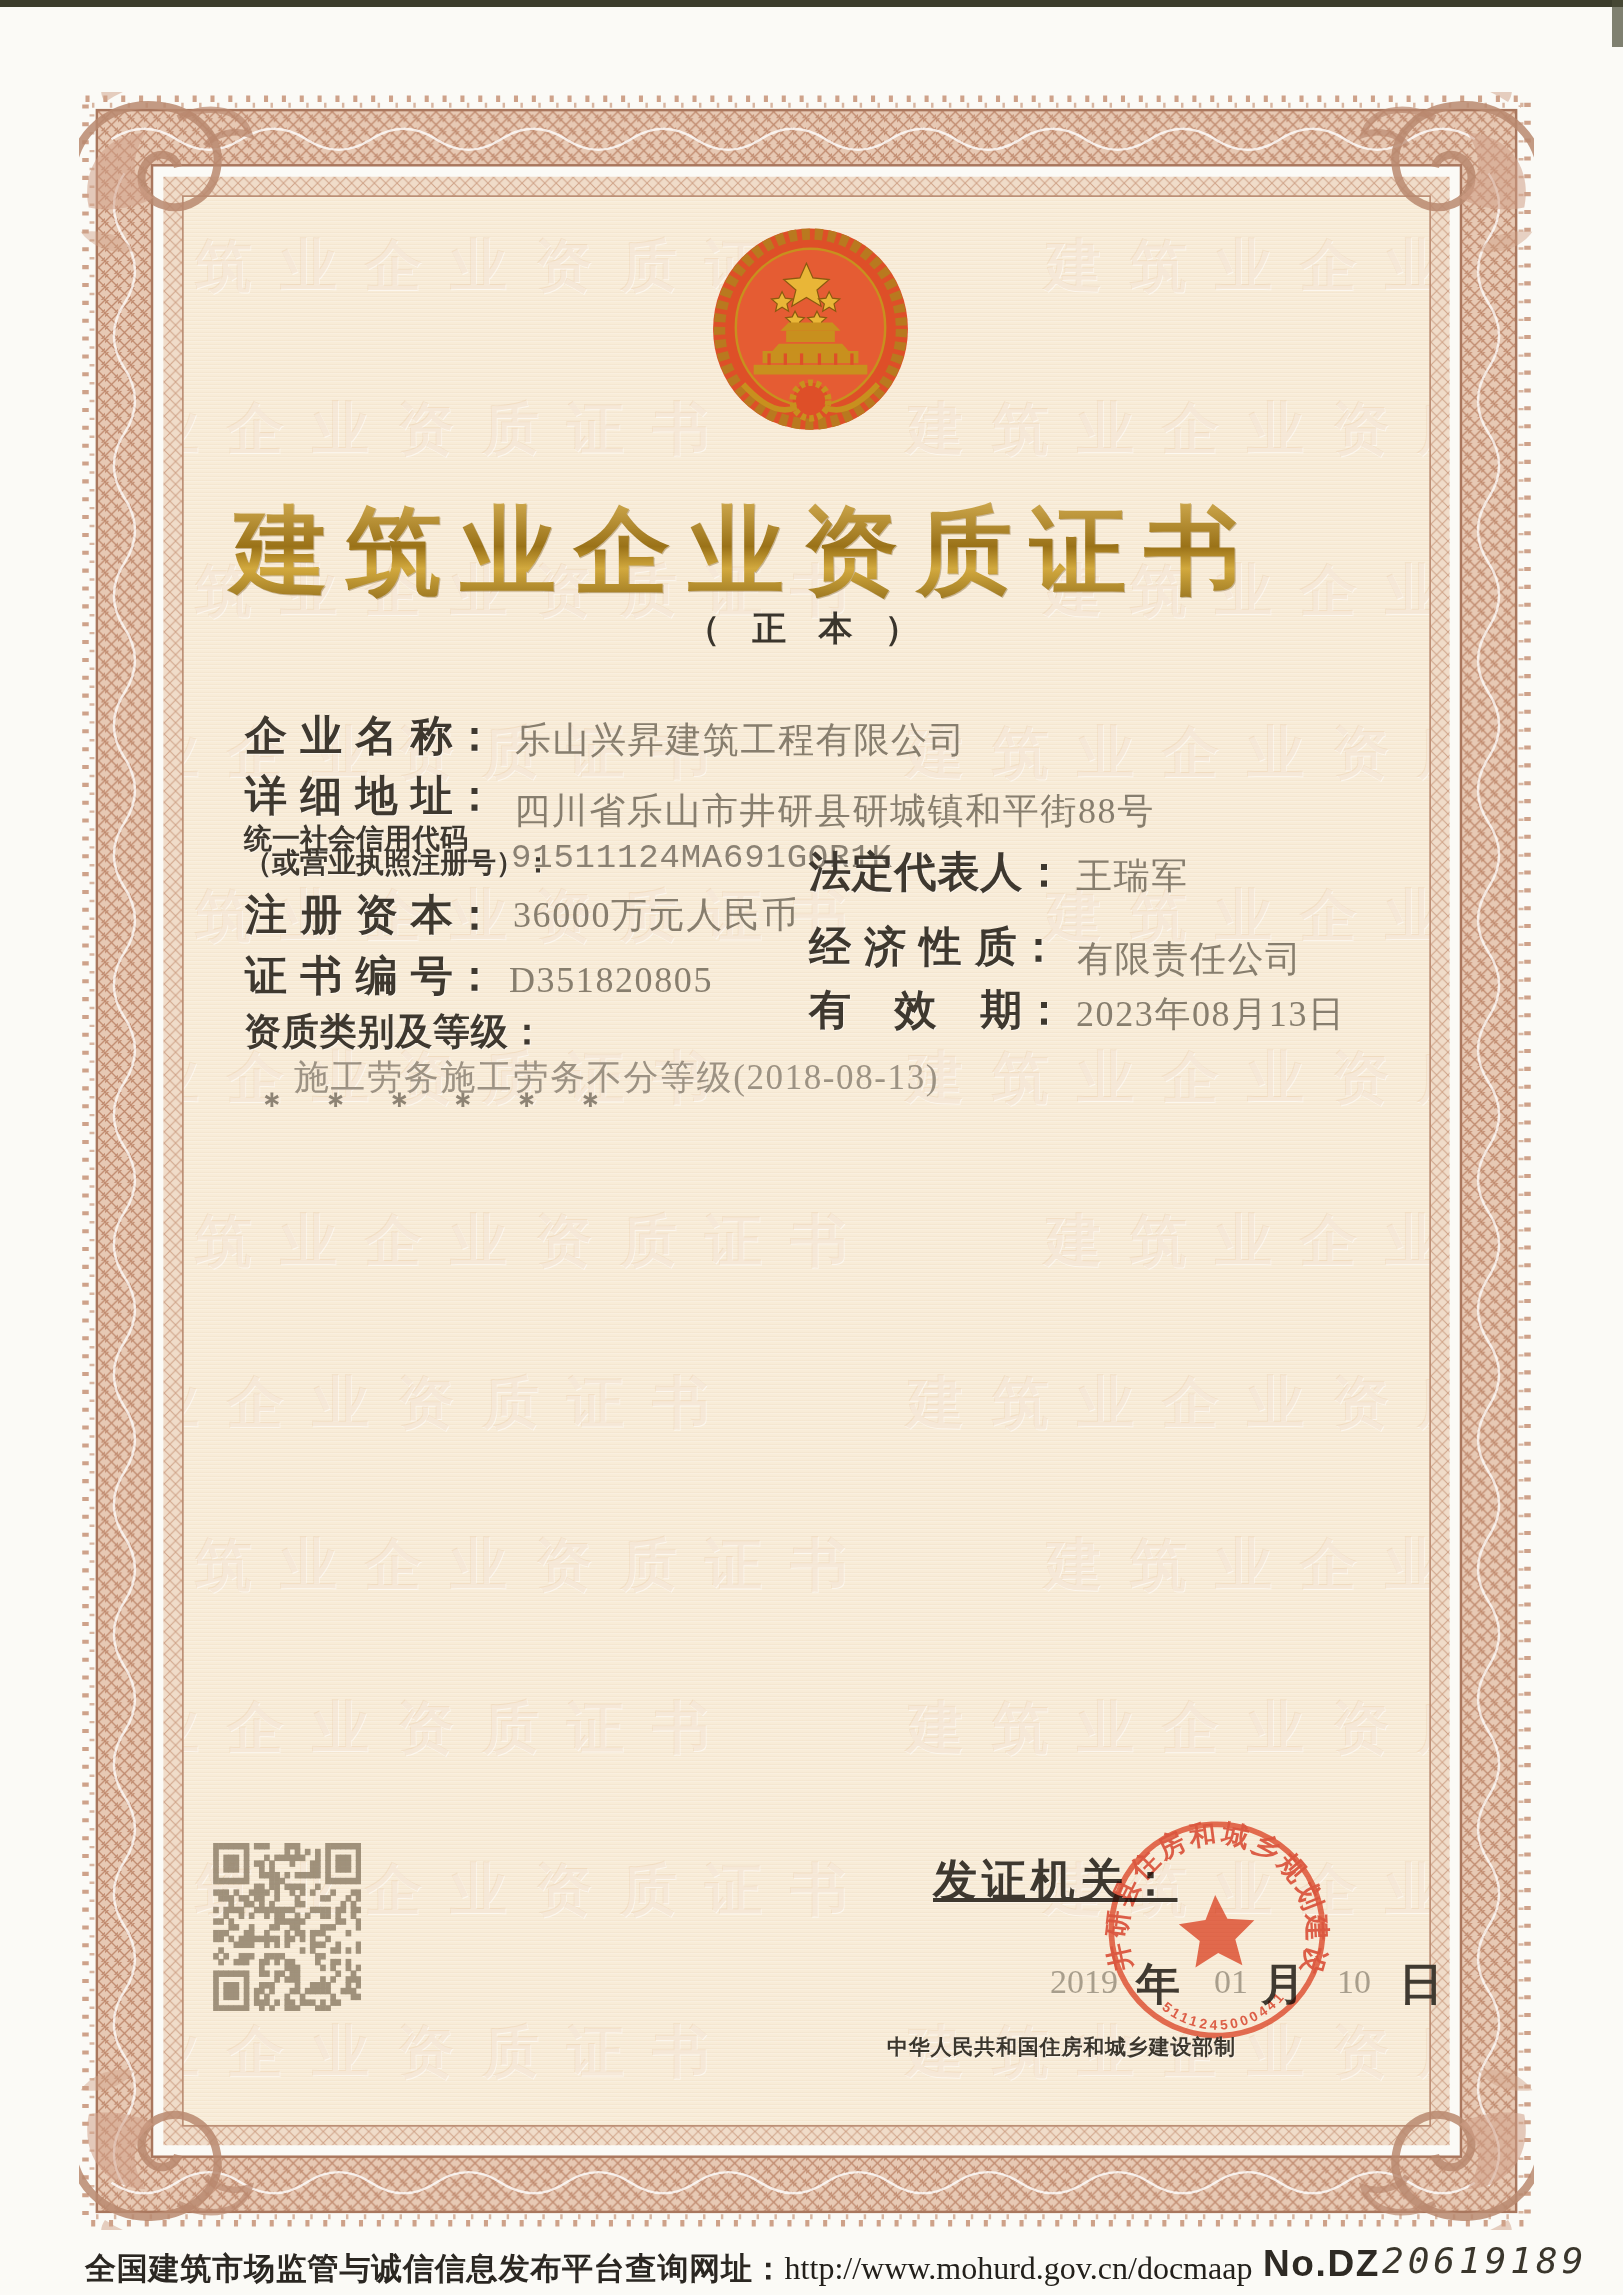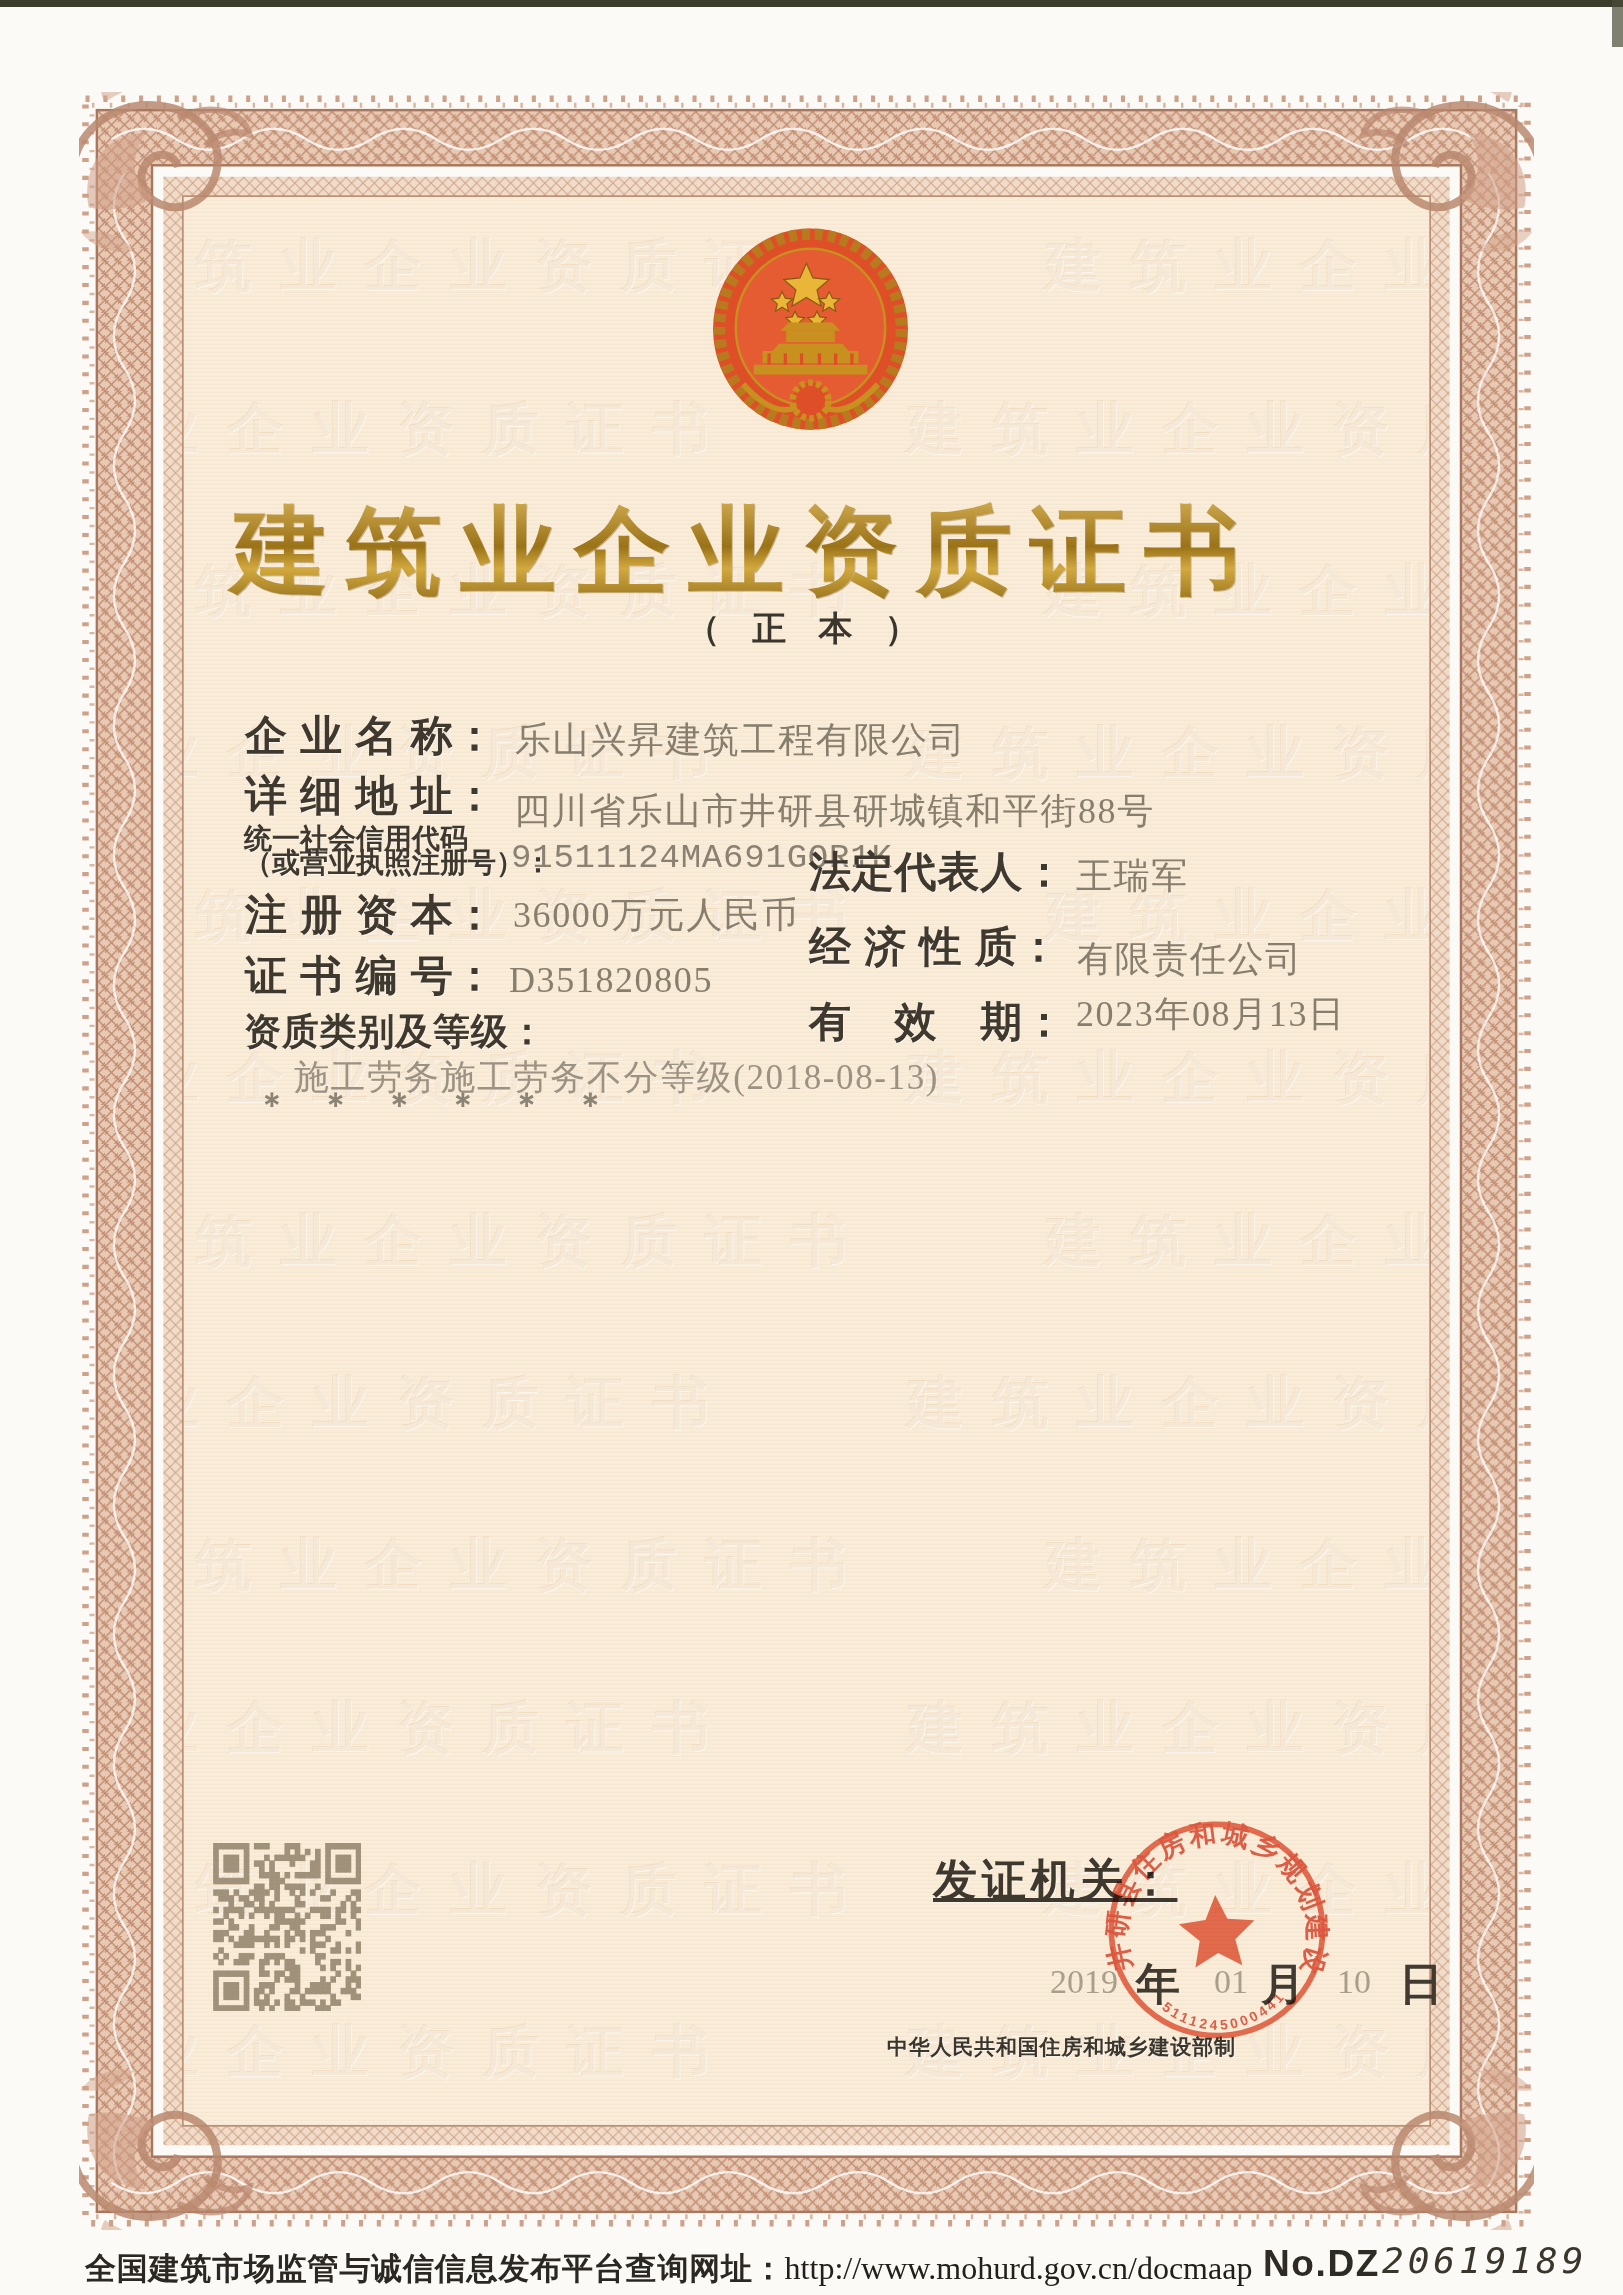--- a/index.html
+++ b/index.html
@@ -156,21 +156,21 @@
 
 <div class="abs lab" style="left:245px;top:887px;">注 册 资 本：</div>
 <div class="abs val" style="left:513px;top:891px;">36000万元人民币</div>
 
 <div class="abs lab" style="left:809px;top:919px;">经 济 性 质：</div>
 <div class="abs val" style="left:1077px;top:935px;">有限责任公司</div>
 
 <div class="abs lab" style="left:245px;top:948px;">证 书 编 号：</div>
 <div class="abs val" style="left:509px;top:959px;">D351820805</div>
 
-<div class="abs lab" style="left:809px;top:982px;margin-top:12px;">有　效　期：</div>
+<div class="abs lab" style="left:809px;top:982px;">有　效　期：</div>
 <div class="abs val" style="left:1076px;top:990px;">2023年08月13日</div>
 
 <div class="abs lab" style="left:244px;top:1007px;font-size:37px;">资质类别及等级：</div>
 <div class="abs val faded" style="left:294px;top:1054px;font-size:35px;">施工劳务施工劳务不分等级(2018-08-13)</div>
 <div class="abs stars" style="left:256px;top:1083px;">＊ ＊ ＊ ＊ ＊ ＊</div>
 
 <svg id="qr" class="abs" style="left:213px;top:1843px;opacity:.82;" width="148" height="168" viewBox="0 0 182 207">
     <rect x="0.00" y="0.00" width="7" height="8" fill="#8d7e67"></rect>
     <rect x="6.28" y="0.00" width="7" height="8" fill="#8d7e67"></rect>
     <rect x="12.55" y="0.00" width="7" height="8" fill="#8d7e67"></rect>

